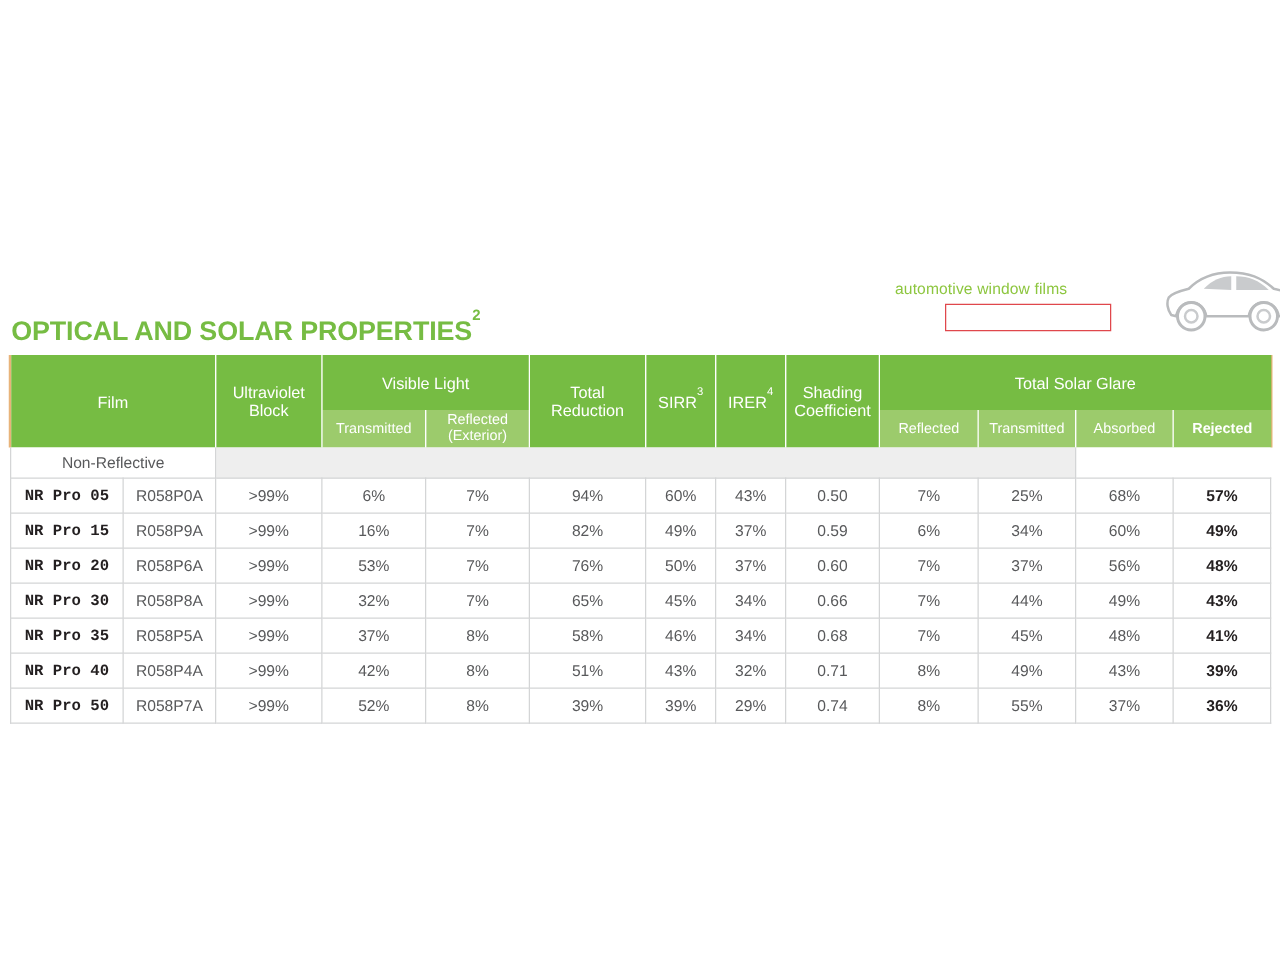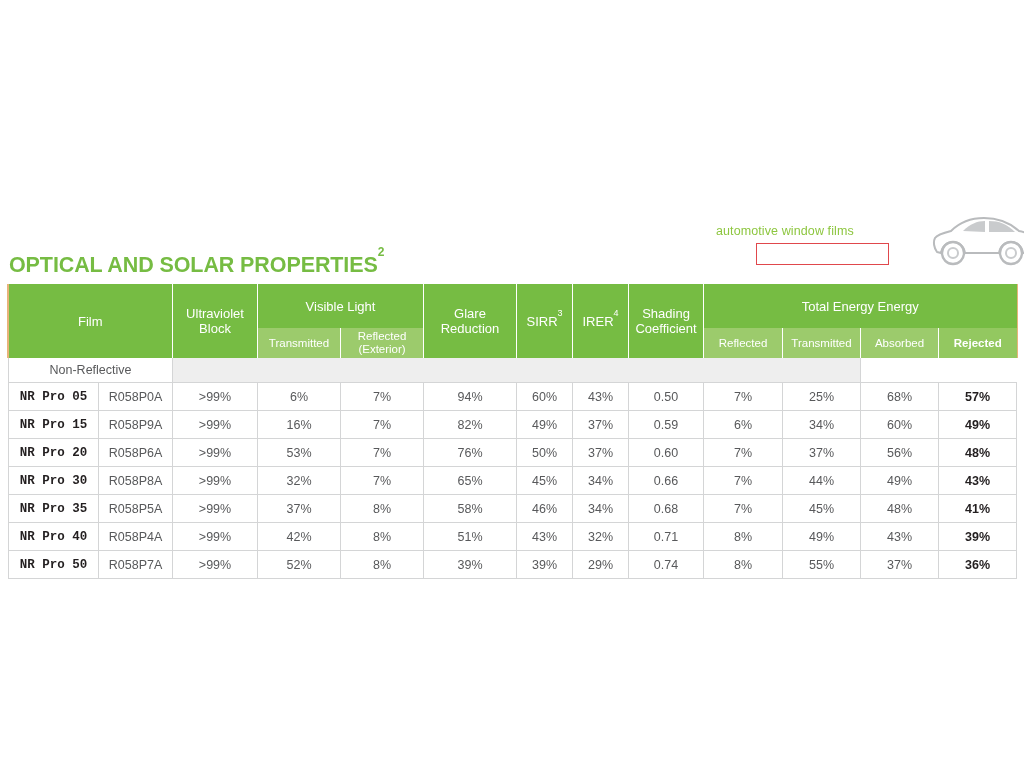--- a/index.html
+++ b/index.html
@@ -229,25 +229,25 @@
     <col class="c-tse-r">
       <col class="c-tse-t">
       <col class="c-tse-a">
       <col class="c-tse-rj">
   </colgroup>
   <thead>
     <tr class="hrow-1">
       <th colspan="2" rowspan="2">Film</th>
       <th rowspan="2">Ultraviolet Block</th>
       <th colspan="2">Visible Light</th>
-      <th rowspan="2">Glare Reduction</th>
+      <th rowspan="2">Total Reduction</th>
       <th rowspan="2"><span>SIRR</span><sup>3</sup></th>
       <th rowspan="2"><span>IRER</span><sup>4</sup></th>
       <th rowspan="2">Shading Coefficient</th>
-      <th colspan="4" class="last">Total Energy Energy</th>
+      <th colspan="4" class="last">Total Solar Glare</th>
     </tr>
     <tr class="hrow-2">
       <th class="sub">Transmitted</th>
       <th class="sub">Reflected (Exterior)</th>
       <th class="sub">Reflected</th>
       <th class="sub">Transmitted</th>
       <th class="sub">Absorbed</th>
       <th class="sub-strong last">Rejected</th>
     </tr>
   </thead>

